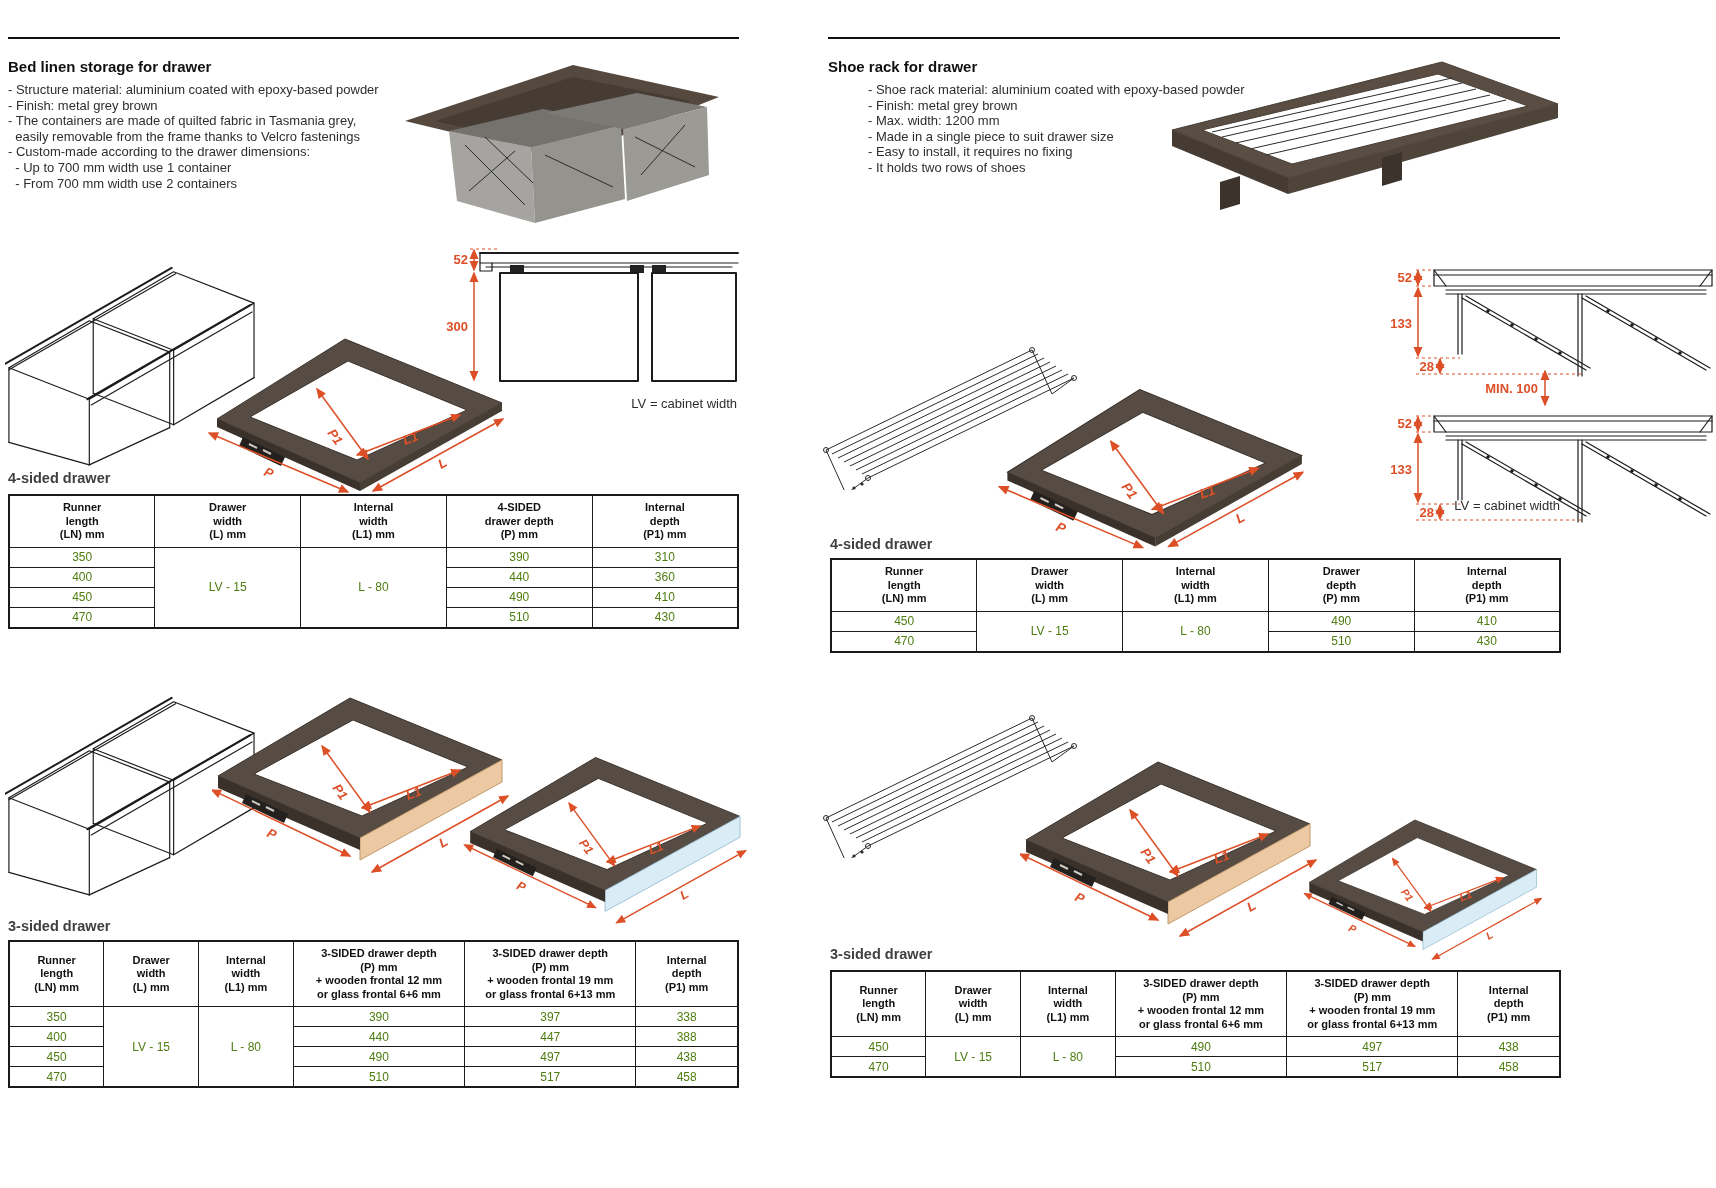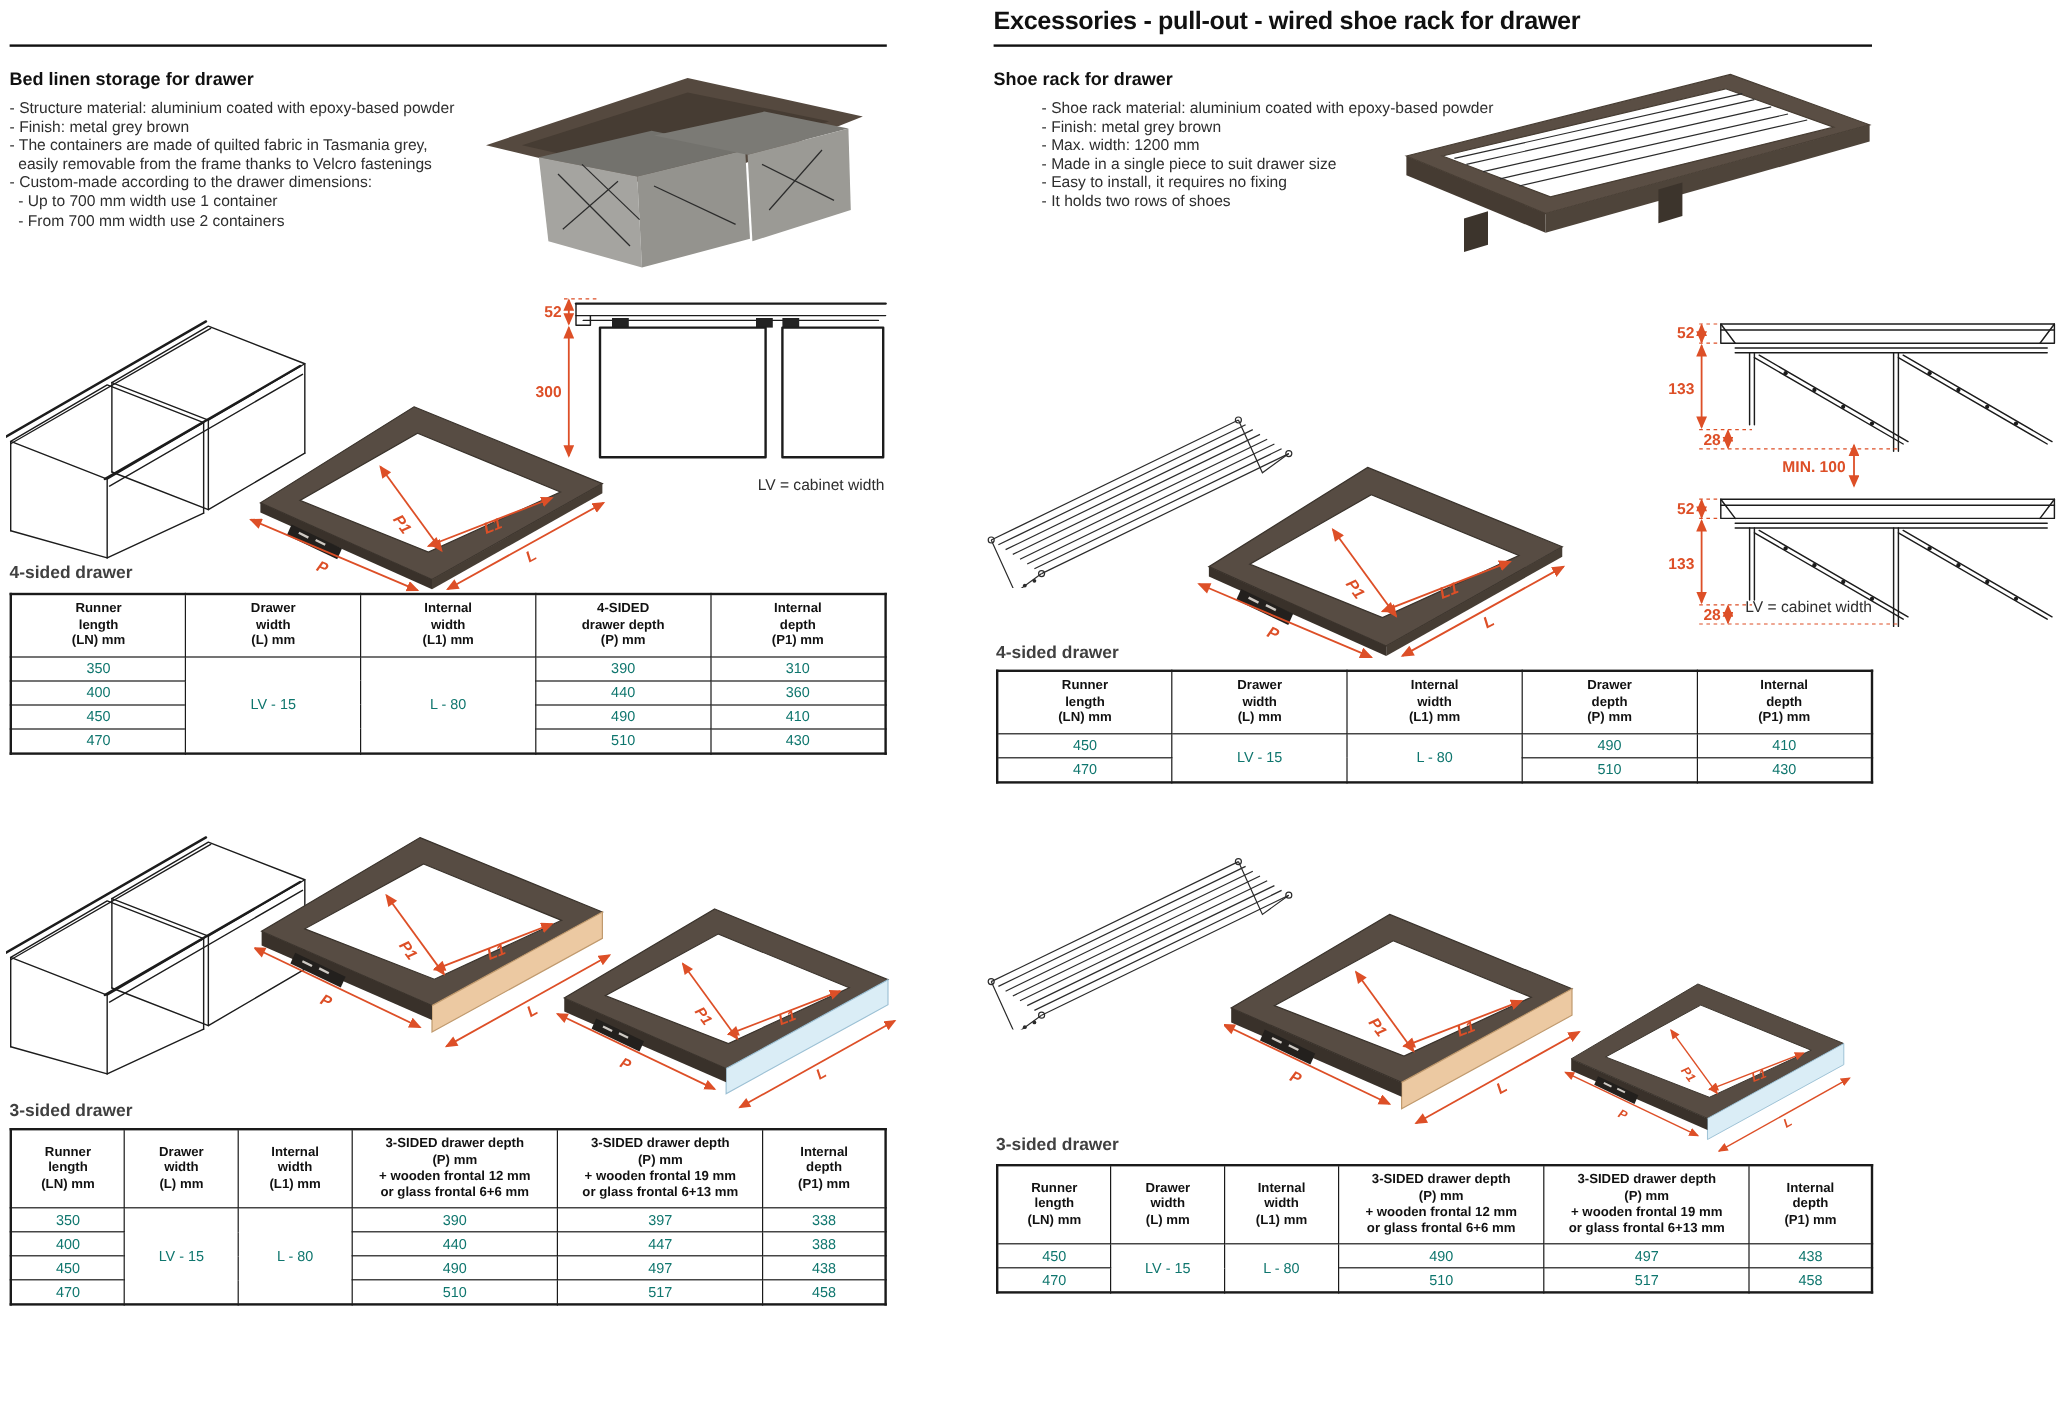--- a/index.html
+++ b/index.html
@@ -9,21 +9,21 @@
   .title{font-size:21px;font-weight:bold;letter-spacing:-0.3px;color:#111;white-space:nowrap;}
   .rule{height:2px;background:#111;}
   .subhead{font-size:15px;font-weight:bold;color:#111;}
   .bullets{font-size:13px;line-height:15.6px;color:#2e2e2e;}
   .bullets div{white-space:pre;}
   .sechead{font-size:14.5px;font-weight:bold;color:#404040;}
   .lvnote{font-size:13px;color:#2e2e2e;text-align:right;}
   table.spec{position:absolute;border-collapse:collapse;background:#fff;border:2px solid #1a1a1a;}
   .spec th,.spec td{border:1px solid #1a1a1a;text-align:center;vertical-align:middle;}
   .spec th{font-size:11px;font-weight:bold;line-height:13.5px;white-space:pre-line;padding:5px 2px;color:#111;}
-  .spec td{font-size:12px;height:19px;padding:0 2px;color:#0f766e;}
+  .spec td{font-size:12px;height:19px;padding:0 2px;color:#4d7c0f;}
   .sketch{stroke:#1c1c1c;fill:none;stroke-width:1.2;stroke-linejoin:round;stroke-linecap:round;}
   .sketch2{stroke:#1c1c1c;fill:none;stroke-width:2;stroke-linejoin:round;stroke-linecap:round;}
   .dimline{stroke:#dd4f27;stroke-width:1.5;fill:none;}
   .dimdash{stroke:#dd4f27;stroke-width:1;fill:none;stroke-dasharray:3 3;}
   .dimtext{fill:#dd4f27;font-family:"Liberation Sans",sans-serif;font-weight:bold;font-size:13px;}
   .dimit{fill:#dd4f27;font-family:"Liberation Sans",sans-serif;font-weight:bold;font-style:italic;font-size:13px;}
   .wire{stroke:#2b2b2b;fill:none;stroke-width:1;}
 </style>
 </head>
 <body>
@@ -292,21 +292,20 @@
       </tr>
       <tr>
         <td>470</td>
         <td>510</td>
         <td>517</td>
         <td>458</td>
       </tr>
     </tbody>
   </table>
 
-  <div class="abs title" style="left:828px;top:6px;">Excessories - pull-out - wired shoe rack for drawer</div>
   <div class="abs rule" style="left:828px;top:37px;width:732px;"></div>
 
   <div class="abs subhead" style="left:828px;top:58px;">Shoe rack for drawer</div>
 
   <div class="abs bullets" style="left:868px;top:82px;width:380px;">
     <div>- Shoe rack material: aluminium coated with epoxy-based powder</div>
     <div>- Finish: metal grey brown</div>
     <div>- Max. width: 1200 mm</div>
     <div>- Made in a single piece to suit drawer size</div>
     <div>- Easy to install, it requires no fixing</div>

